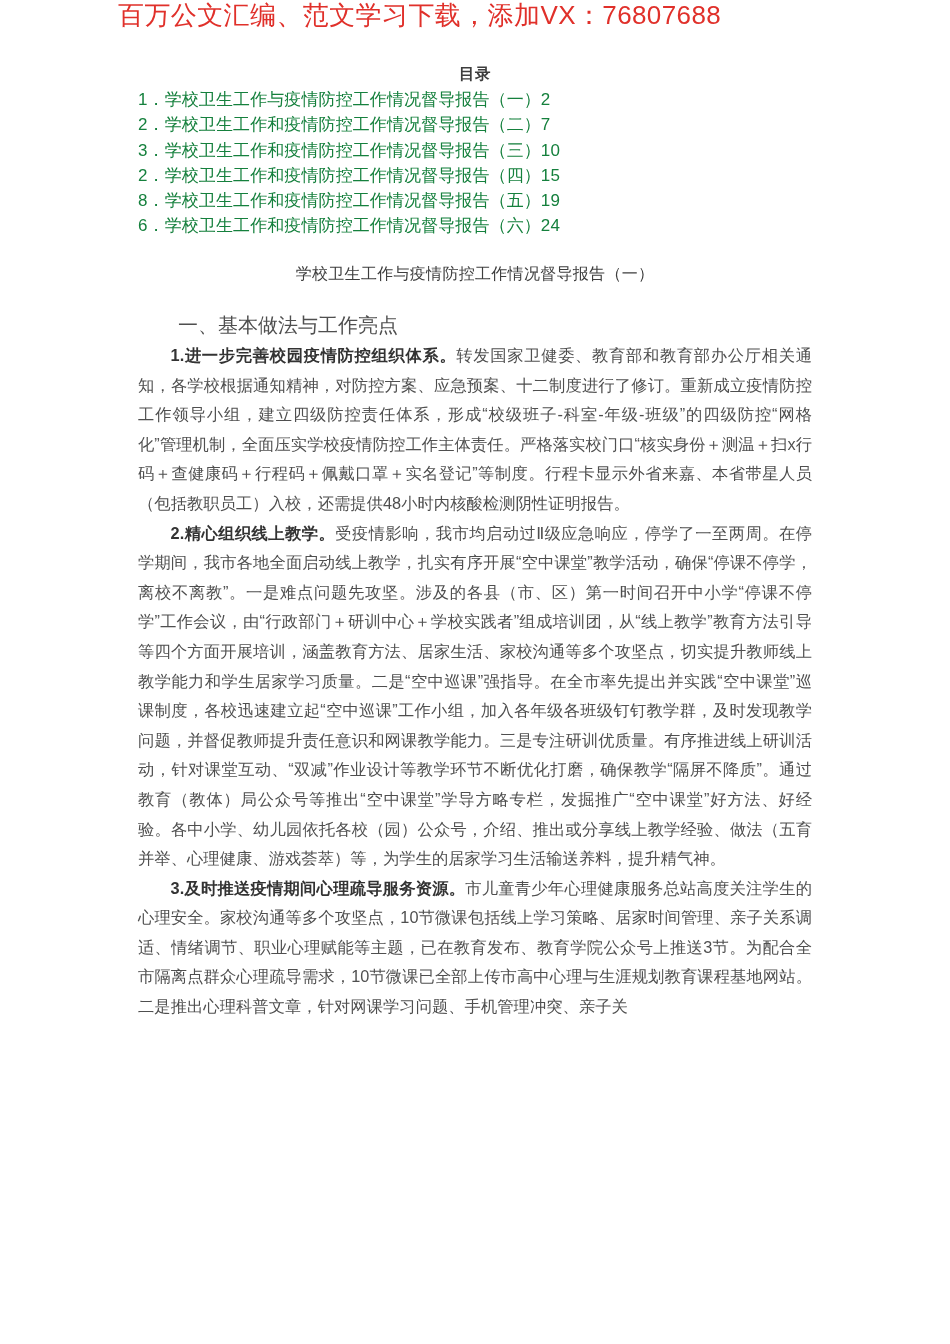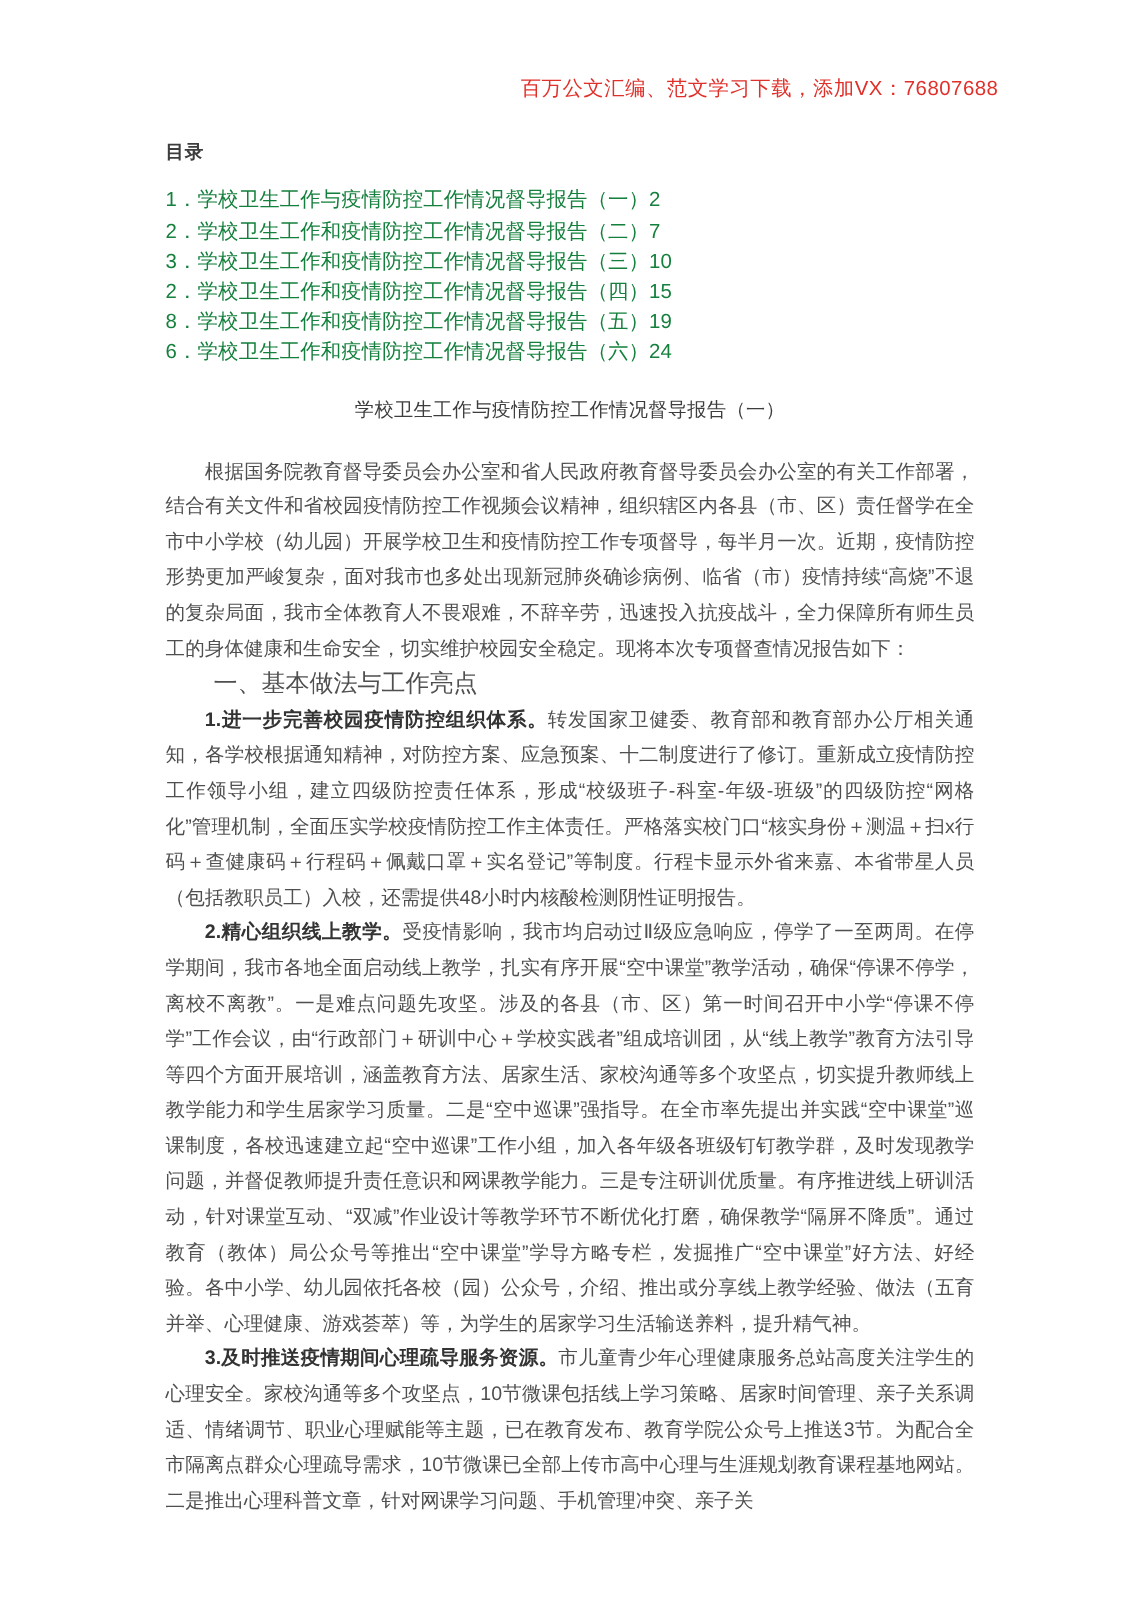--- a/index.html
+++ b/index.html
@@ -16,38 +16,38 @@
   }
   .page {
     position: relative;
     width: 950px;
     height: 1344px;
     box-sizing: border-box;
     padding: 0 138px 0 138px;
     overflow: hidden;
   }
   .ad-banner {
-    text-align: right;
+    text-align: left;
     color: #e0302a;
-    font-size: 17px;
+    font-size: 26px;
     letter-spacing: 0.4px;
-    padding-top: 64px;
     line-height: 1.2;
     white-space: nowrap;
     margin-left: -20px;
     margin-right: -20px;
   }
   .toc {
     margin-top: 33px;
   }
   .toc-heading {
+    text-align: center;
     font-weight: bold;
     font-size: 15.5px;
     color: #3d3d3d;
-    margin-bottom: 16px;
+    margin-bottom: 2px;
     letter-spacing: 0.5px;
   }
   .toc-list {
     margin: 0;
     padding: 0;
     list-style: none;
   }
   .toc-item {
     font-size: 17px;
     line-height: 25.2px;
@@ -105,21 +105,20 @@
       <li class="toc-item">2．学校卫生工作和疫情防控工作情况督导报告（四）15</li>
       <li class="toc-item">8．学校卫生工作和疫情防控工作情况督导报告（五）19</li>
       <li class="toc-item">6．学校卫生工作和疫情防控工作情况督导报告（六）24</li>
     </ul>
   </div>
 
   <div class="doc-title">学校卫生工作与疫情防控工作情况督导报告（一）</div>
 
   <div class="body-block">
 
-    <p class="para">根据国务院教育督导委员会办公室和省人民政府教育督导委员会办公室的有关工作部署，结合有关文件和省校园疫情防控工作视频会议精神，组织辖区内各县（市、区）责任督学在全市中小学校（幼儿园）开展学校卫生和疫情防控工作专项督导，每半月一次。近期，疫情防控形势更加严峻复杂，面对我市也多处出现新冠肺炎确诊病例、临省（市）疫情持续“高烧”不退的复杂局面，我市全体教育人不畏艰难，不辞辛劳，迅速投入抗疫战斗，全力保障所有师生员工的身体健康和生命安全，切实维护校园安全稳定。现将本次专项督查情况报告如下：</p>
 
     <p class="section-head">一、基本做法与工作亮点</p>
 
     <p class="para"><span class="lead">1.进一步完善校园疫情防控组织体系。</span><span>转发国家卫健委、教育部和教育部办公厅相关通知，各学校根据通知精神，对防控方案、应急预案、十二制度进行了修订。重新成立疫情防控工作领导小组，建立四级防控责任体系，形成“校级班子-科室-年级-班级”的四级防控“网格化”管理机制，全面压实学校疫情防控工作主体责任。严格落实校门口“核实身份＋测温＋扫x行码＋查健康码＋行程码＋佩戴口罩＋实名登记”等制度。行程卡显示外省来嘉、本省带星人员（包括教职员工）入校，还需提供48小时内核酸检测阴性证明报告。</span></p>
 
     <p class="para"><span class="lead">2.精心组织线上教学。</span><span>受疫情影响，我市均启动过Ⅱ级应急响应，停学了一至两周。在停学期间，我市各地全面启动线上教学，扎实有序开展“空中课堂”教学活动，确保“停课不停学，离校不离教”。一是难点问题先攻坚。涉及的各县（市、区）第一时间召开中小学“停课不停学”工作会议，由“行政部门＋研训中心＋学校实践者”组成培训团，从“线上教学”教育方法引导等四个方面开展培训，涵盖教育方法、居家生活、家校沟通等多个攻坚点，切实提升教师线上教学能力和学生居家学习质量。二是“空中巡课”强指导。在全市率先提出并实践“空中课堂”巡课制度，各校迅速建立起“空中巡课”工作小组，加入各年级各班级钉钉教学群，及时发现教学问题，并督促教师提升责任意识和网课教学能力。三是专注研训优质量。有序推进线上研训活动，针对课堂互动、“双减”作业设计等教学环节不断优化打磨，确保教学“隔屏不降质”。通过教育（教体）局公众号等推出“空中课堂”学导方略专栏，发掘推广“空中课堂”好方法、好经验。各中小学、幼儿园依托各校（园）公众号，介绍、推出或分享线上教学经验、做法（五育并举、心理健康、游戏荟萃）等，为学生的居家学习生活输送养料，提升精气神。</span></p>
 
     <p class="para"><span class="lead">3.及时推送疫情期间心理疏导服务资源。</span><span>市儿童青少年心理健康服务总站高度关注学生的心理安全。家校沟通等多个攻坚点，10节微课包括线上学习策略、居家时间管理、亲子关系调适、情绪调节、职业心理赋能等主题，已在教育发布、教育学院公众号上推送3节。为配合全市隔离点群众心理疏导需求，10节微课已全部上传市高中心理与生涯规划教育课程基地网站。二是推出心理科普文章，针对网课学习问题、手机管理冲突、亲子关</span></p>
 
   </div>

